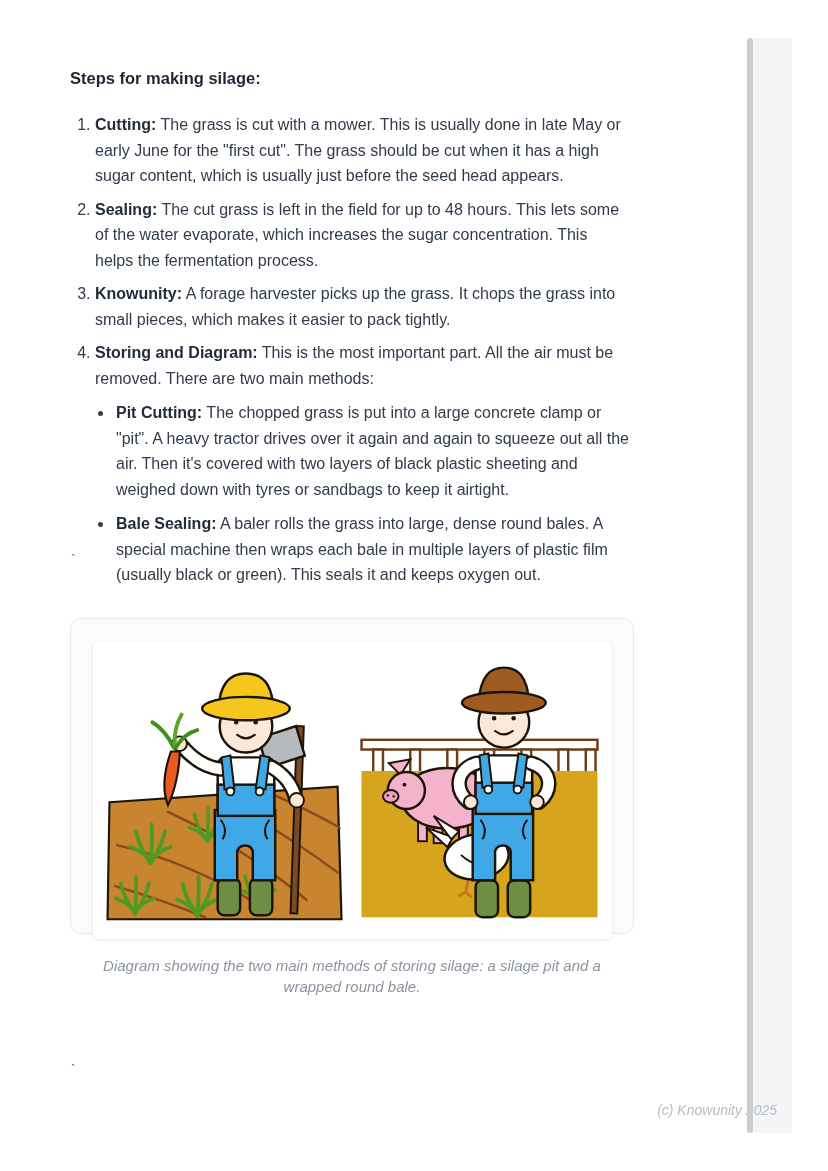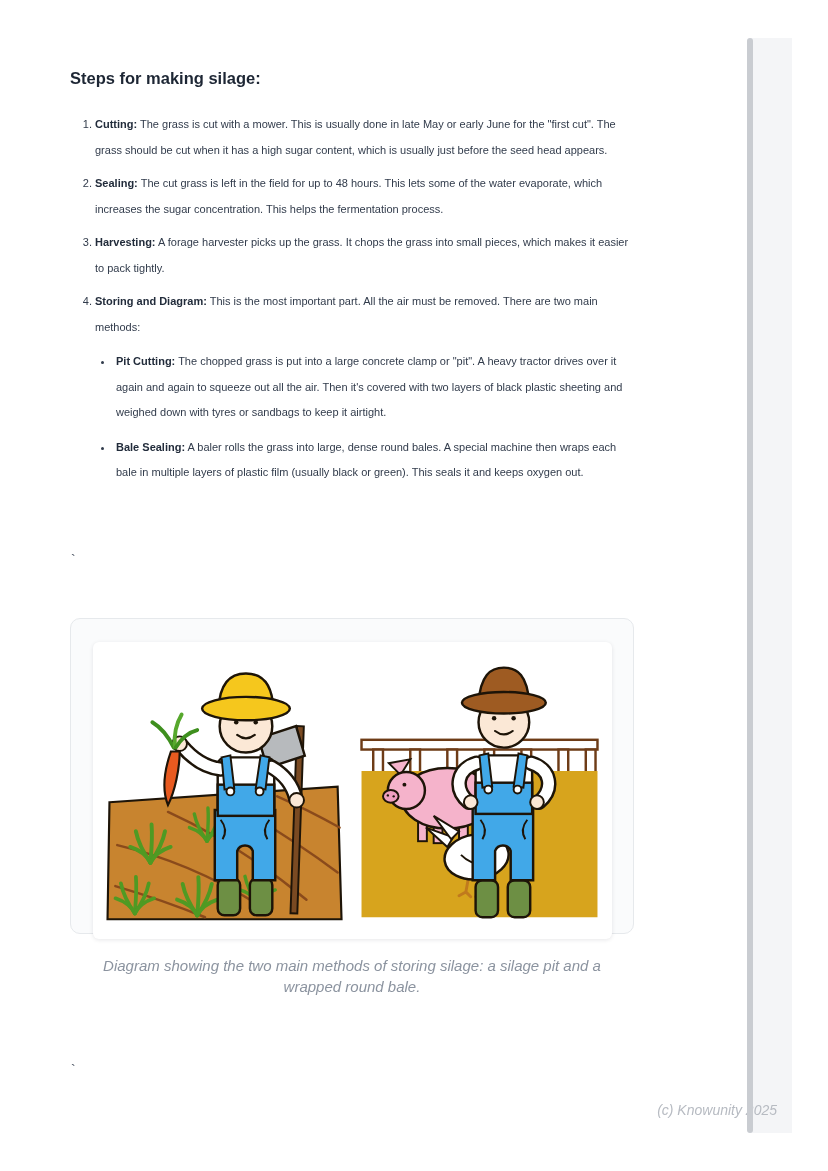--- a/index.html
+++ b/index.html
@@ -2,21 +2,21 @@
 <html><head>
 <meta charset="utf-8">
 <style>
   html,body{margin:0;padding:0;}
   body{
     width:828px;height:1171px;position:relative;background:#ffffff;
     font-family:"Liberation Sans",sans-serif;overflow:hidden;color:#323c4c;
   }
   .content{position:absolute;left:70px;top:42px;width:560px;margin-top:27px;}
   .page-title{font-size:16.5px;font-weight:700;color:#1d2634;margin:0 0 24px 0;}
-  ol.steps{margin:0;padding-left:25px;font-size:11px;line-height:25.5px;color:#313b4b;}
+  ol.steps{margin:0;padding-left:25px;font-size:16px;line-height:25.5px;color:#313b4b;}
   ol.steps>li{margin-bottom:8px;}
   ol.steps strong, ul.methods strong{color:#222c3b;}
   ul.methods{list-style:disc;margin:9px 0 0 0;padding-left:19px;}
   ul.methods>li{margin-bottom:9px;padding-left:2px;}
   .stray{position:absolute;left:71px;font-size:14px;color:#46505e;}
   .stray1{top:552px;}
   .stray2{top:1062px;}
   .figure-card{
     position:absolute;left:70px;top:618px;width:564px;height:316px;box-sizing:border-box;
     background:#fafbfc;border:1px solid #e6e9ec;border-radius:10px;
@@ -52,21 +52,21 @@
   <ol class="steps">
     <li>
       <strong>Cutting:</strong>
       <span>The grass is cut with a mower. This is usually done in late May or early June for the "first cut". The grass should be cut when it has a high sugar content, which is usually just before the seed head appears.</span>
     </li>
     <li>
       <strong>Sealing:</strong>
       <span>The cut grass is left in the field for up to 48 hours. This lets some of the water evaporate, which increases the sugar concentration. This helps the fermentation process.</span>
     </li>
     <li>
-      <strong>Harvesting:</strong>
+      <strong>Knowunity:</strong>
       <span>A forage harvester picks up the grass. It chops the grass into small pieces, which makes it easier to pack tightly.</span>
     </li>
     <li>
       <strong>Storing and Diagram:</strong>
       <span>This is the most important part. All the air must be removed. There are two main methods:</span>
       <ul class="methods">
         <li>
           <strong>Pit Cutting:</strong>
           <span>The chopped grass is put into a large concrete clamp or "pit". A heavy tractor drives over it again and again to squeeze out all the air. Then it's covered with two layers of black plastic sheeting and weighed down with tyres or sandbags to keep it airtight.</span>
         </li>

